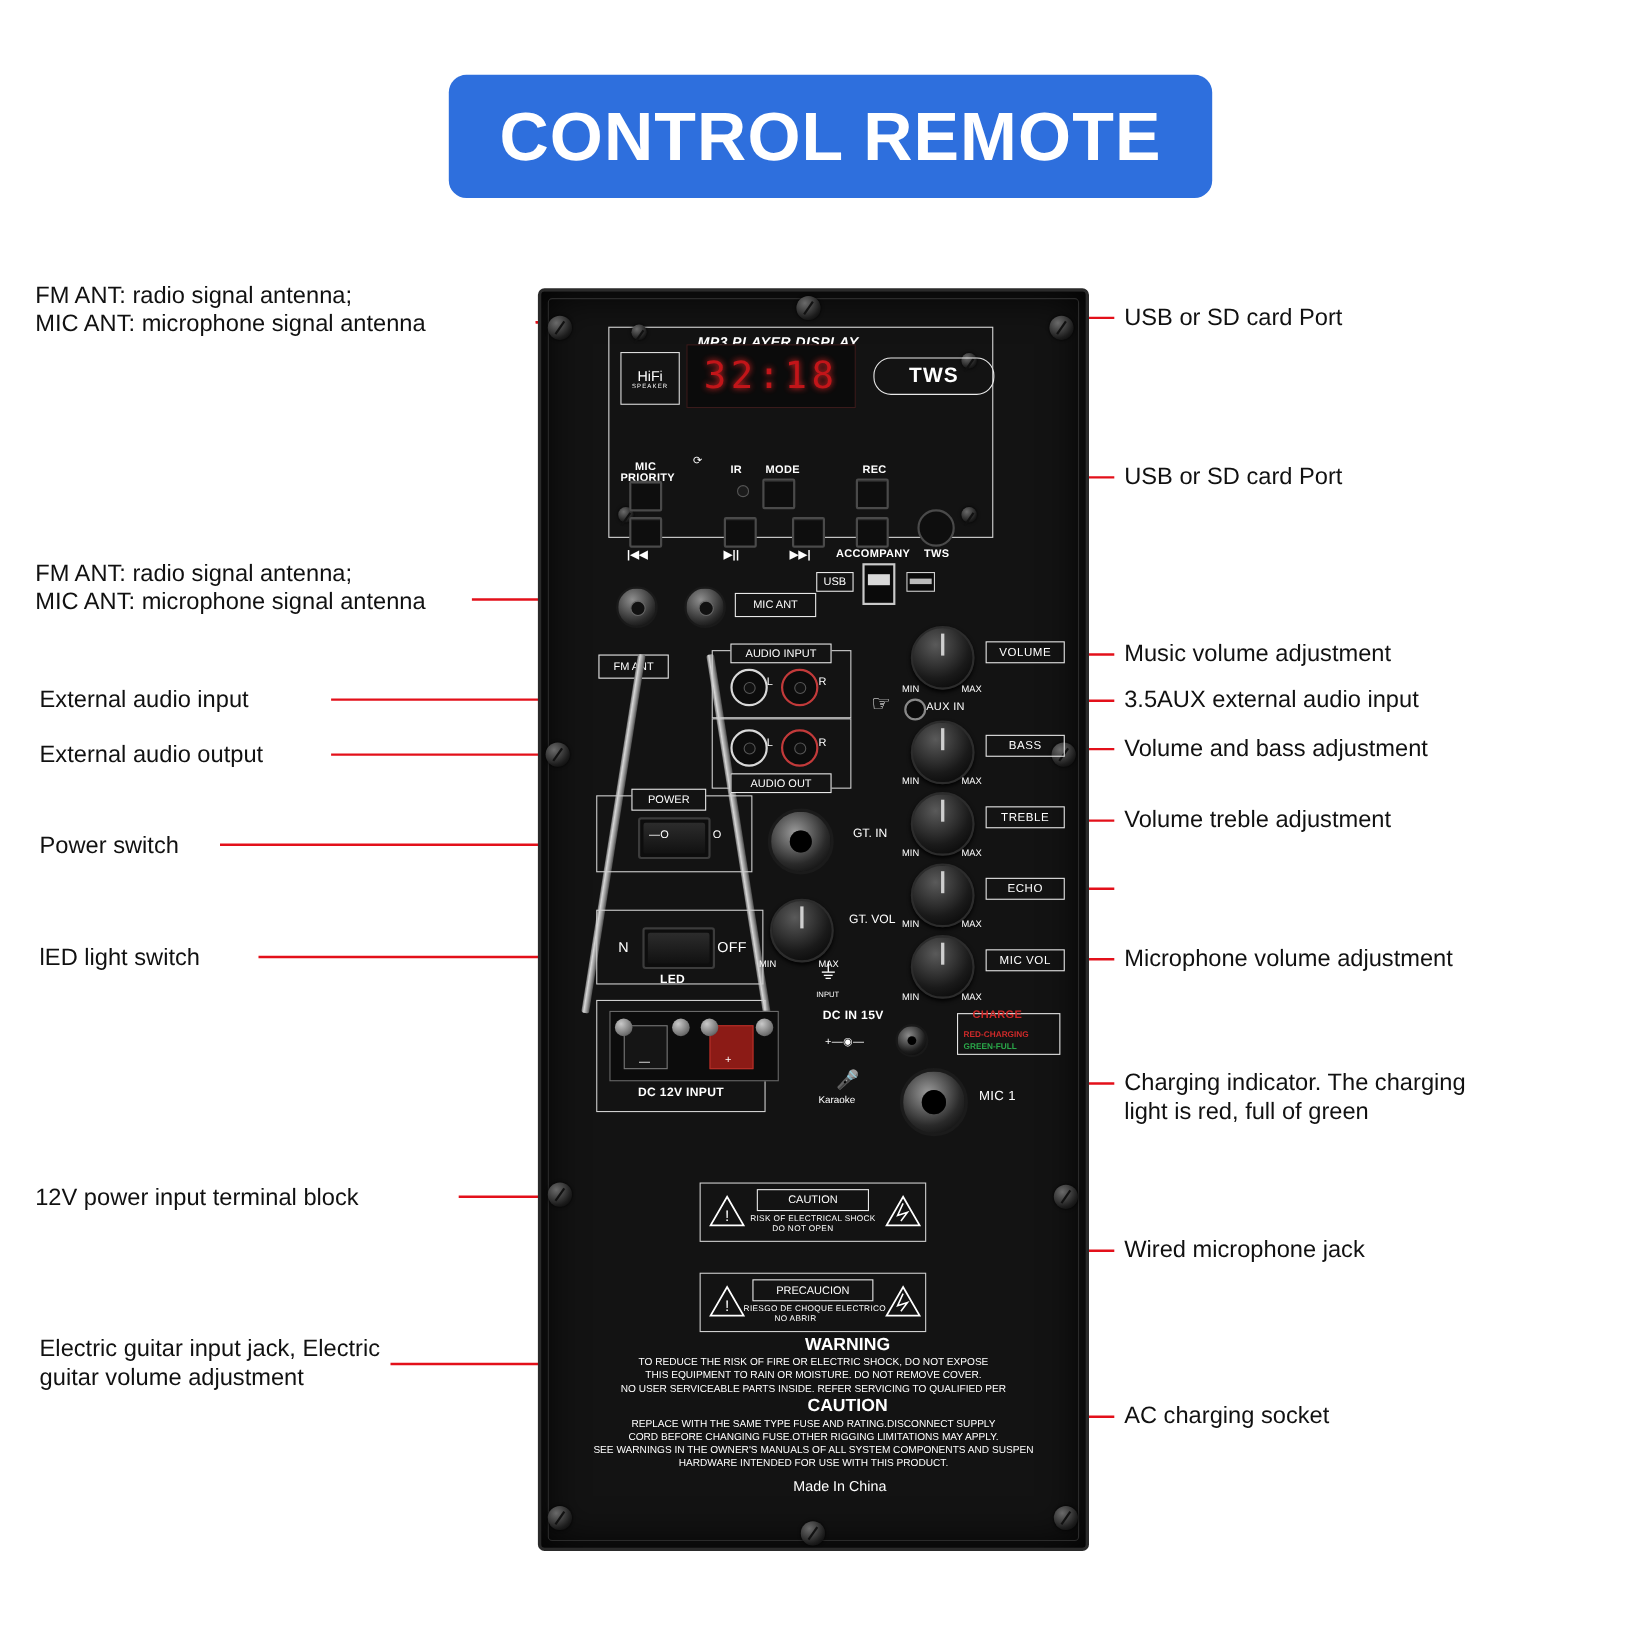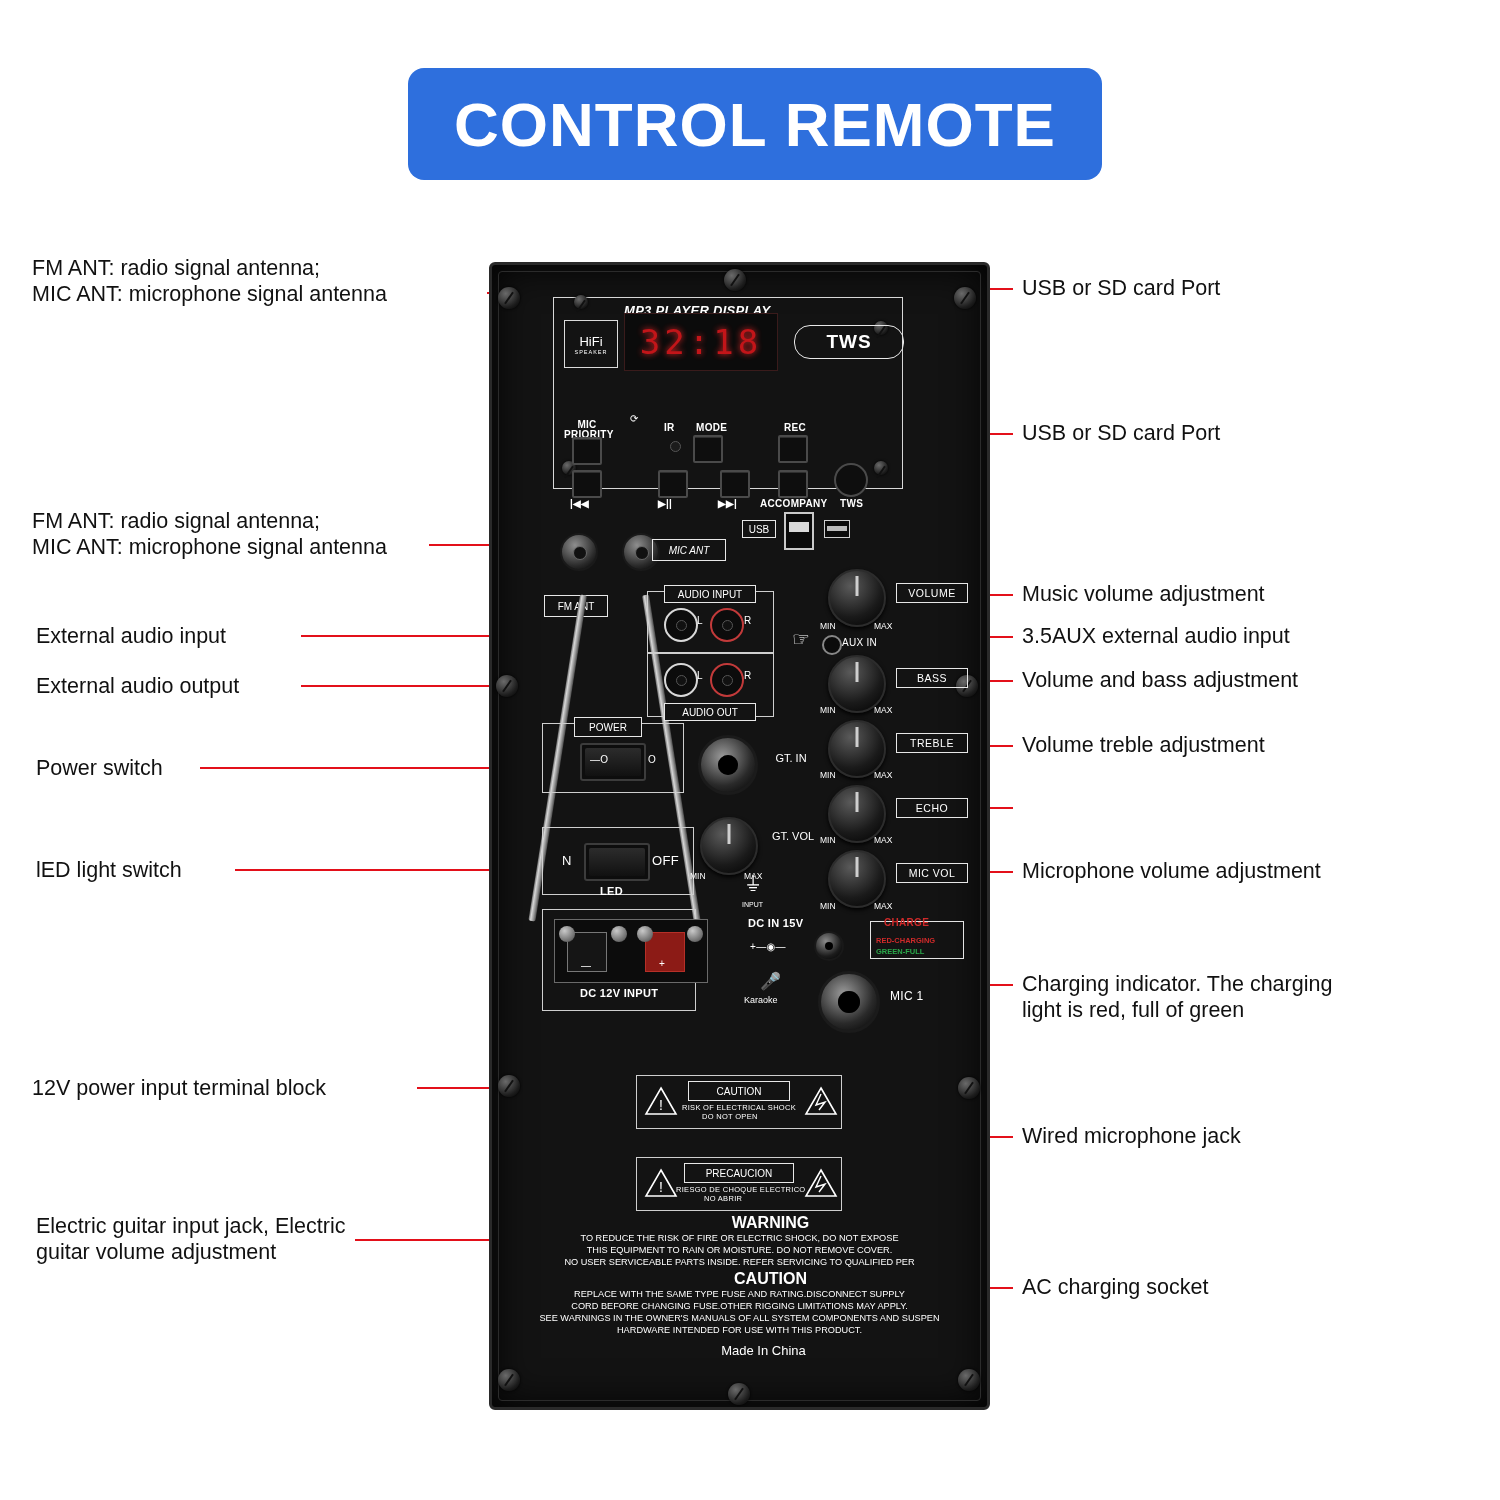--- a/index.html
+++ b/index.html
@@ -184,21 +184,21 @@
     <div class="screw" style="left:462px;top:22px;"></div>
     <div class="screw" style="left:4px;top:410px;"></div>
     <div class="screw" style="left:464px;top:410px;"></div>
     <div class="screw" style="left:6px;top:810px;"></div>
     <div class="screw" style="left:466px;top:812px;"></div>
     <div class="screw" style="left:6px;top:1104px;"></div>
     <div class="screw" style="left:466px;top:1104px;"></div>
     <div class="screw" style="left:236px;top:1118px;"></div>
 
     <div class="mp3box"></div>
-    <div class="wtxt ital" style="left:132px;top:38px;font-size:13px;">MP3 PLAYER DISPLAY</div>
+    <div class="wtxt ital" style="left:142px;top:38px;font-size:13px;">MP3 PLAYER DISPLAY</div>
     <div class="screw" style="left:82px;top:30px;width:14px;height:14px;"></div>
     <div class="screw" style="left:382px;top:56px;width:14px;height:14px;"></div>
     <div class="screw" style="left:382px;top:196px;width:14px;height:14px;"></div>
     <div class="screw" style="left:70px;top:196px;width:14px;height:14px;"></div>
 
     <div class="hifi">
       <span>HiFi</span>
       <small>SPEAKER</small>
     </div>
 
@@ -236,21 +236,21 @@
     <div class="tbox" style="left:250px;top:255px;width:32px;height:16px;">USB</div>
     <div class="usbport" style="left:292px;top:247px;">
         <i></i>
       </div>
     <div class="sdport" style="left:332px;top:255px;">
         <i></i>
       </div>
 
     <div class="antbase" style="left:68px;top:268px;"></div>
     <div class="antbase" style="left:130px;top:268px;"></div>
-    <div class="tbox" style="left:160px;top:274px;width:72px;height:20px;font-style:italic;">MIC  ANT</div>
+    <div class="tbox" style="left:176px;top:274px;width:72px;height:20px;">MIC  ANT</div>
     <div class="tbox" style="left:52px;top:330px;width:62px;height:20px;">FM ANT</div>
 
     <div class="antenna" style="left:88px;top:330px;width:7px;height:330px;transform:rotate(9deg);transform-origin:top center;"></div>
     <div class="antenna" style="left:150px;top:330px;width:7px;height:330px;transform:rotate(-9deg);transform-origin:top center;"></div>
 
     <div class="wbox" style="left:155px;top:326px;width:125px;height:60px;"></div>
     <div class="tbox" style="left:172px;top:320px;width:90px;height:16px;background:#131313;">AUDIO INPUT</div>
     <div class="rca" style="left:172px;top:343px;">
         <i></i>
       </div>

